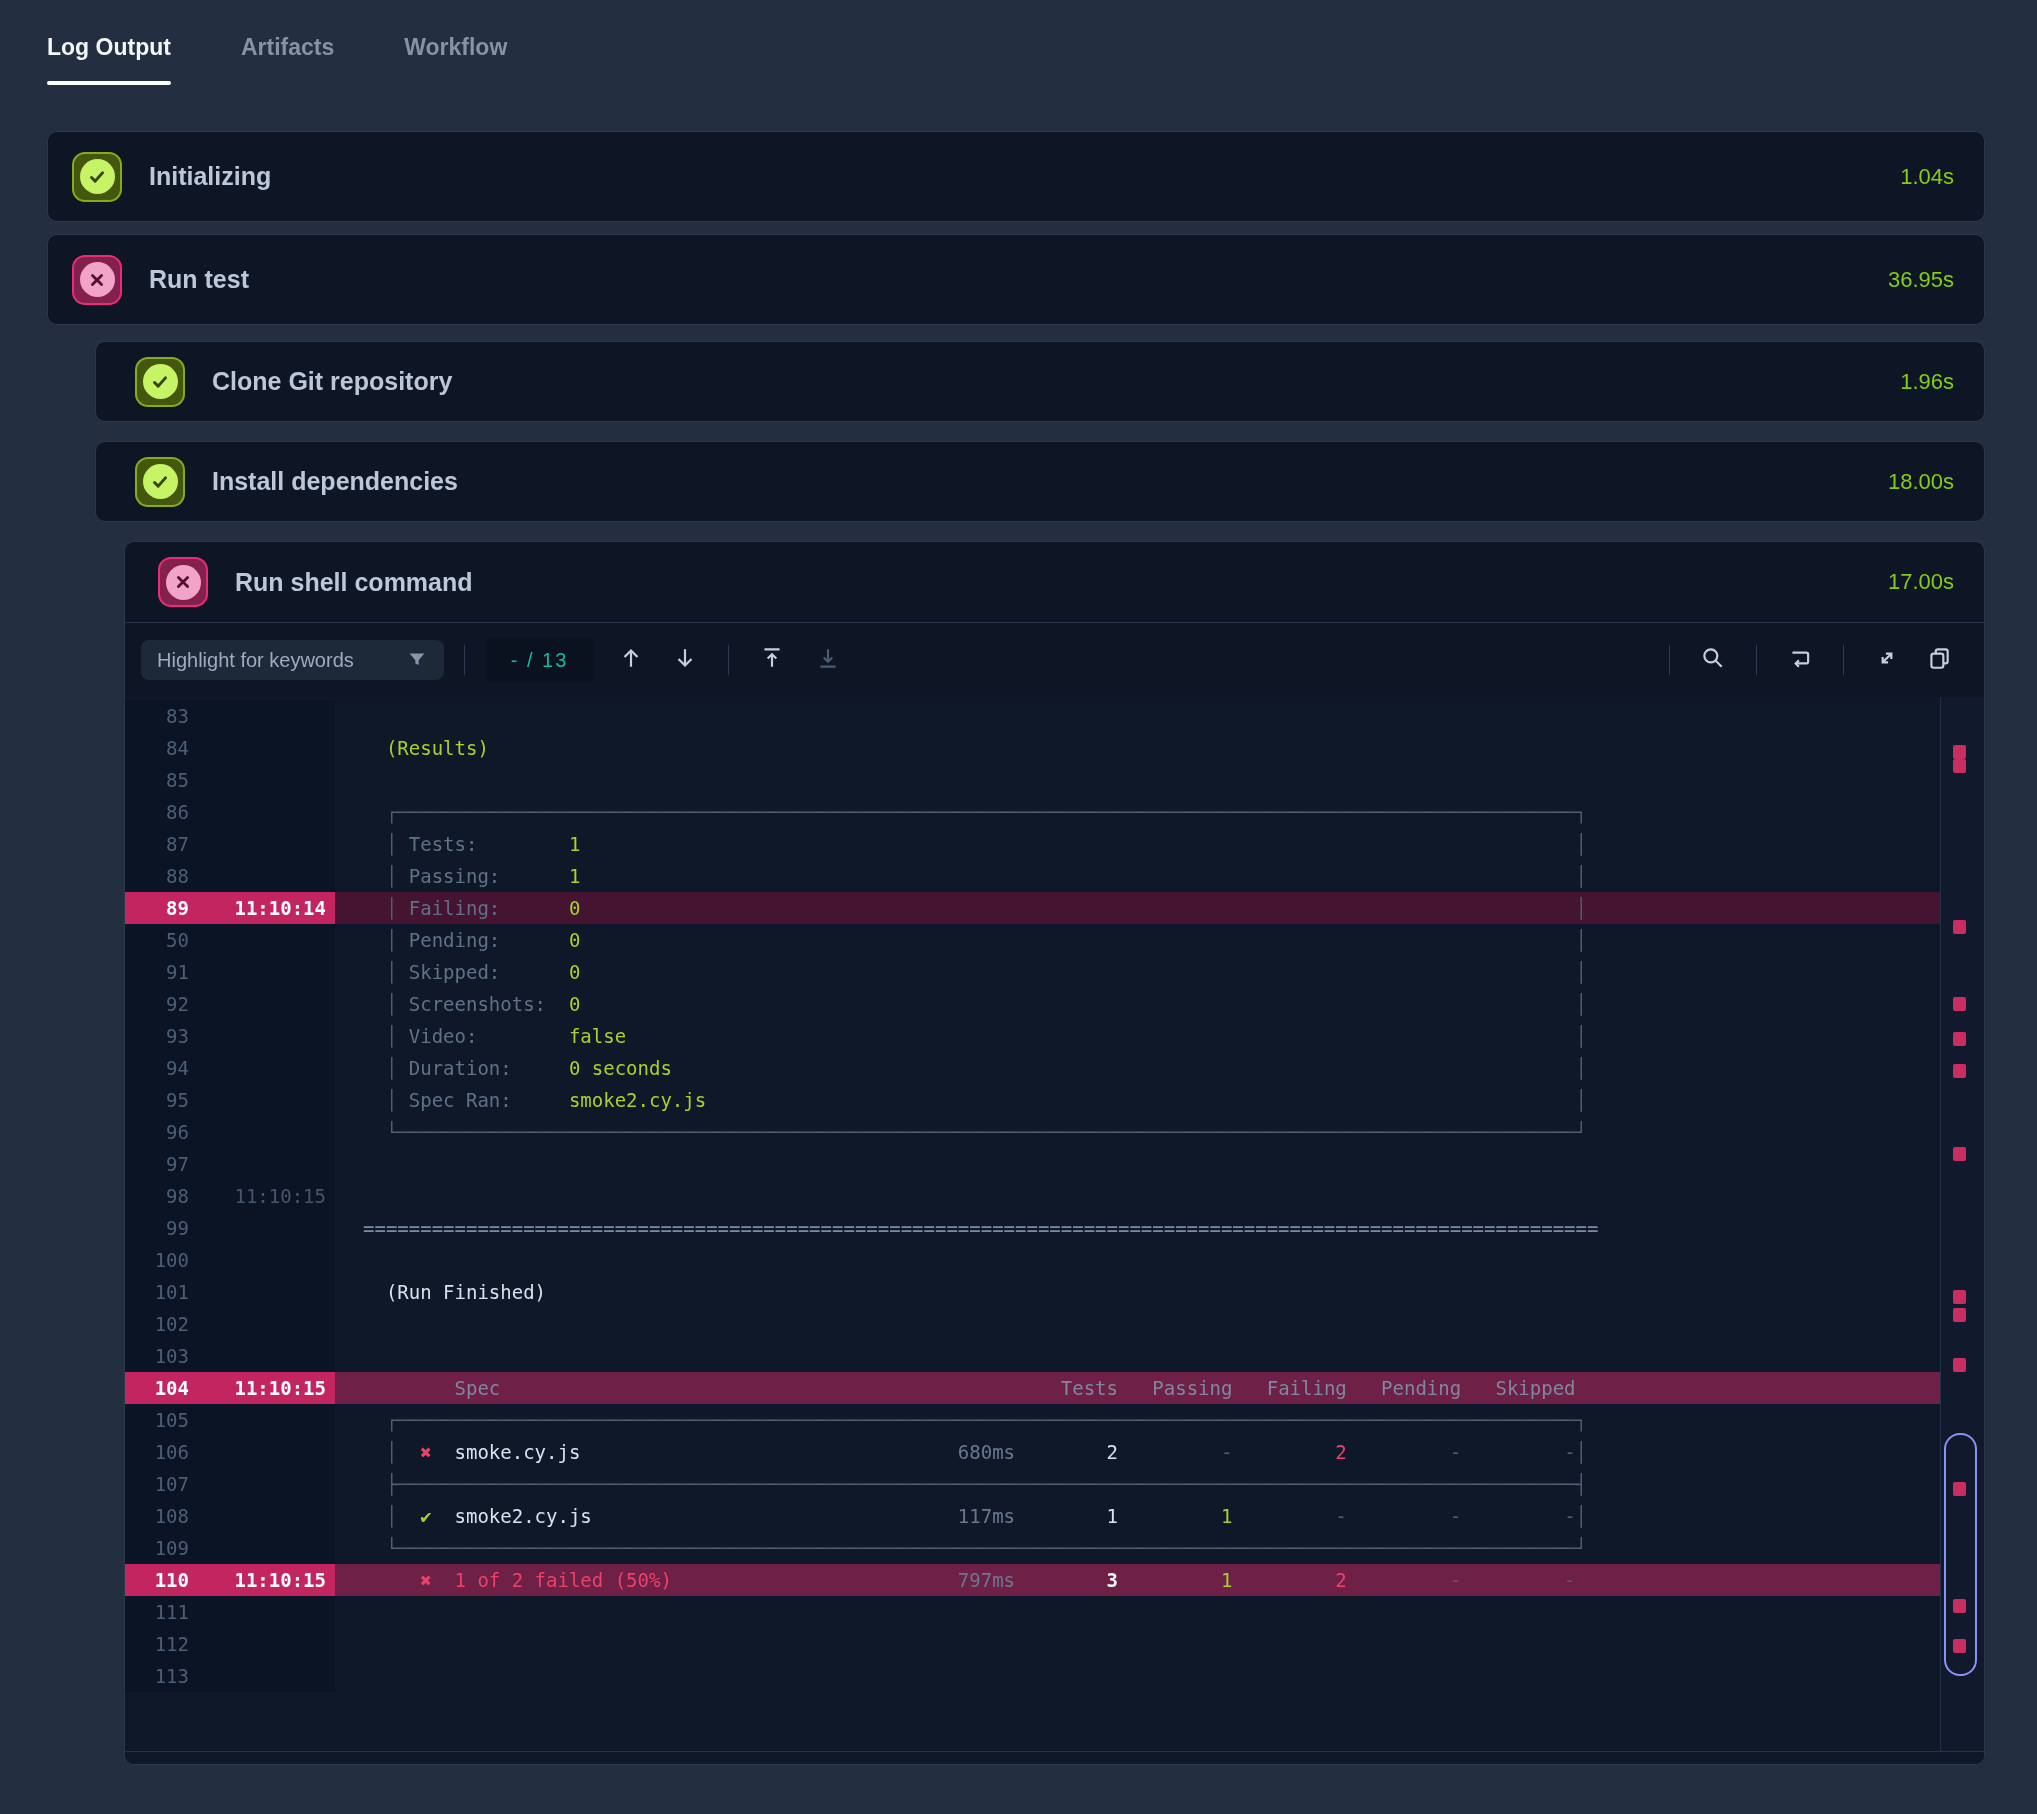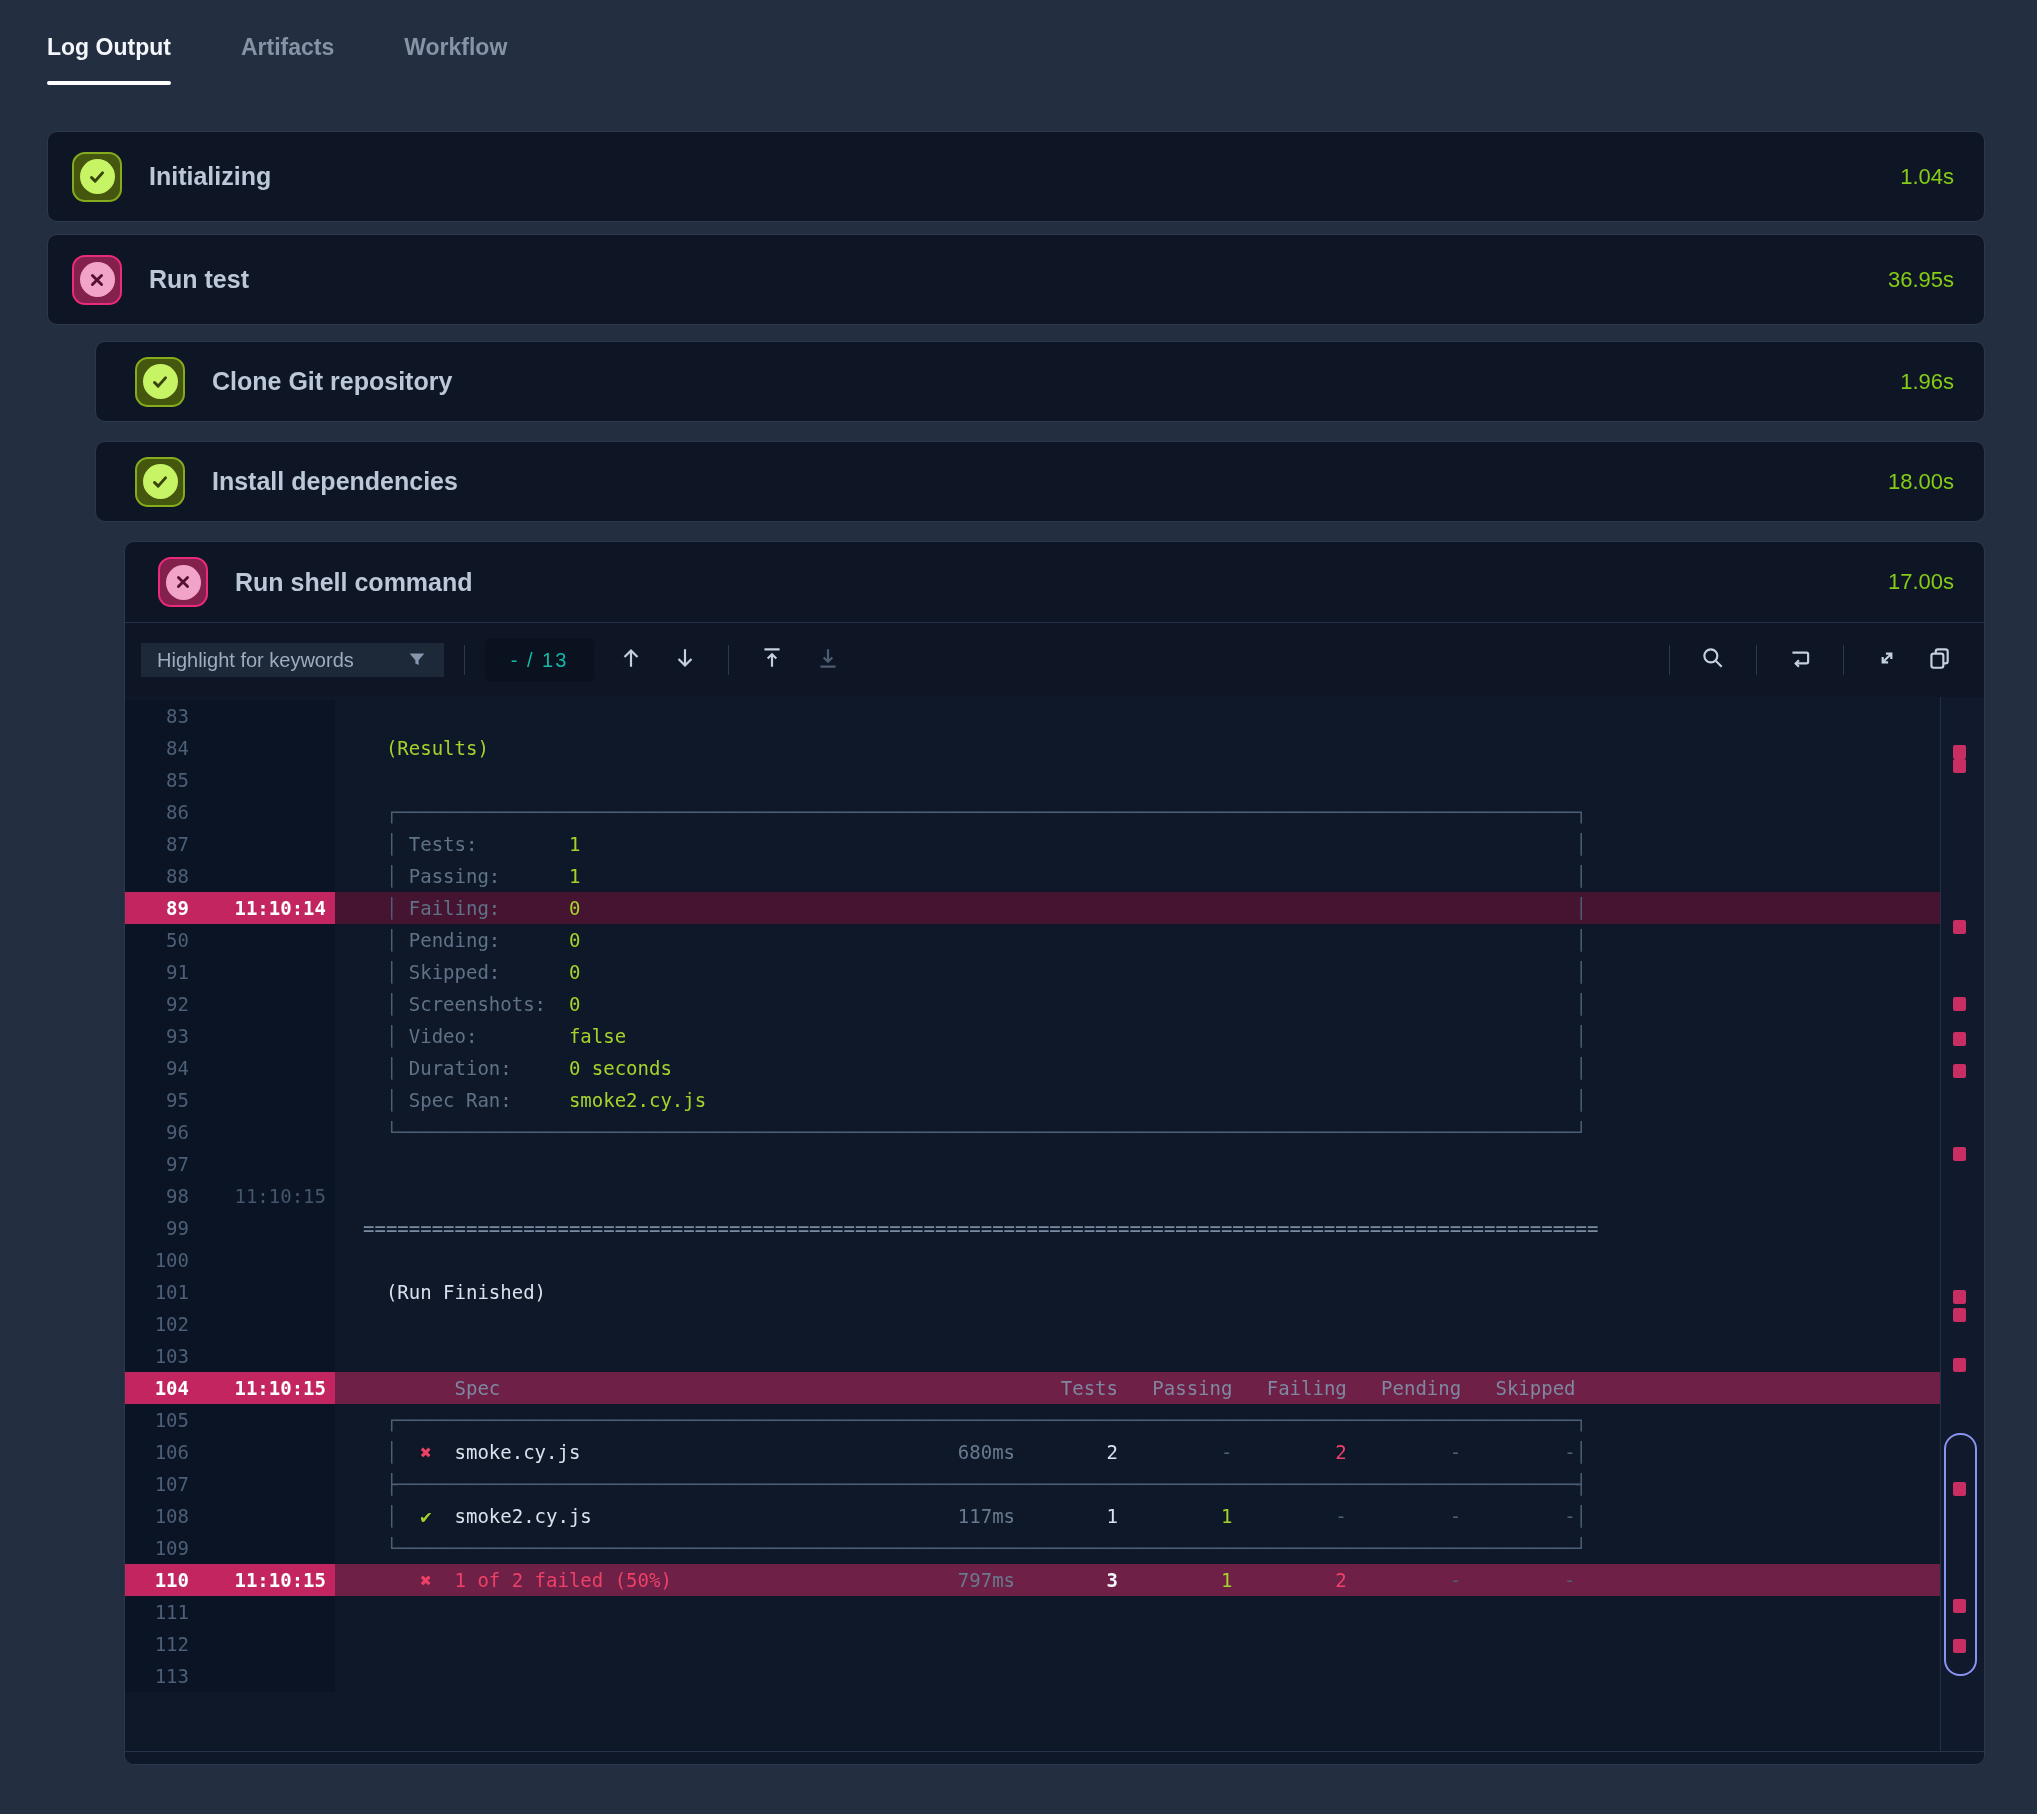--- a/index.html
+++ b/index.html
@@ -26,21 +26,21 @@
   .step-label{margin-left:27px;font-size:25px;font-weight:700;color:#bcc8d8;}
   .step-duration{margin-left:auto;font-size:22px;color:#84cc16;}
 
   
   .logblock{margin-left:77px;background:#0e1626;border:1px solid #2c3850;border-radius:10px;overflow:hidden;}
   .logblock .step-header{height:80px;display:flex;align-items:center;padding:0 30px 0 33px;
         border-bottom:1px solid #26324a;}
 
   
   .toolbar{height:74px;display:flex;align-items:center;padding:0 22px 0 16px;background:#0e1626;}
-  .filterbox{width:271px;height:34px;background:#1d2838;border-radius:0;display:flex;align-items:center;
+  .filterbox{width:271px;height:40px;background:#1d2838;border-radius:8px;display:flex;align-items:center;
         padding:0 16px;color:#9dacc0;font-size:20px;cursor:text;}
   .filterbox .funnel{margin-left:auto;color:#8696ac;display:grid;place-items:center;}
   .tdiv{width:1px;height:30px;background:#2c3950;margin:0 20px;flex:none;}
   .counter{width:109px;height:44px;background:#0a111f;border-radius:6px;display:flex;align-items:center;
         justify-content:center;color:#14b8a6;font-size:20px;letter-spacing:2px;}
   .tbtn{width:46px;height:46px;display:grid;place-items:center;color:#c5d0de;cursor:pointer;flex:none;}
   .tbtn.dim{color:#4c5c73;}
   .right-tools{margin-left:auto;display:flex;align-items:center;}
 
   

